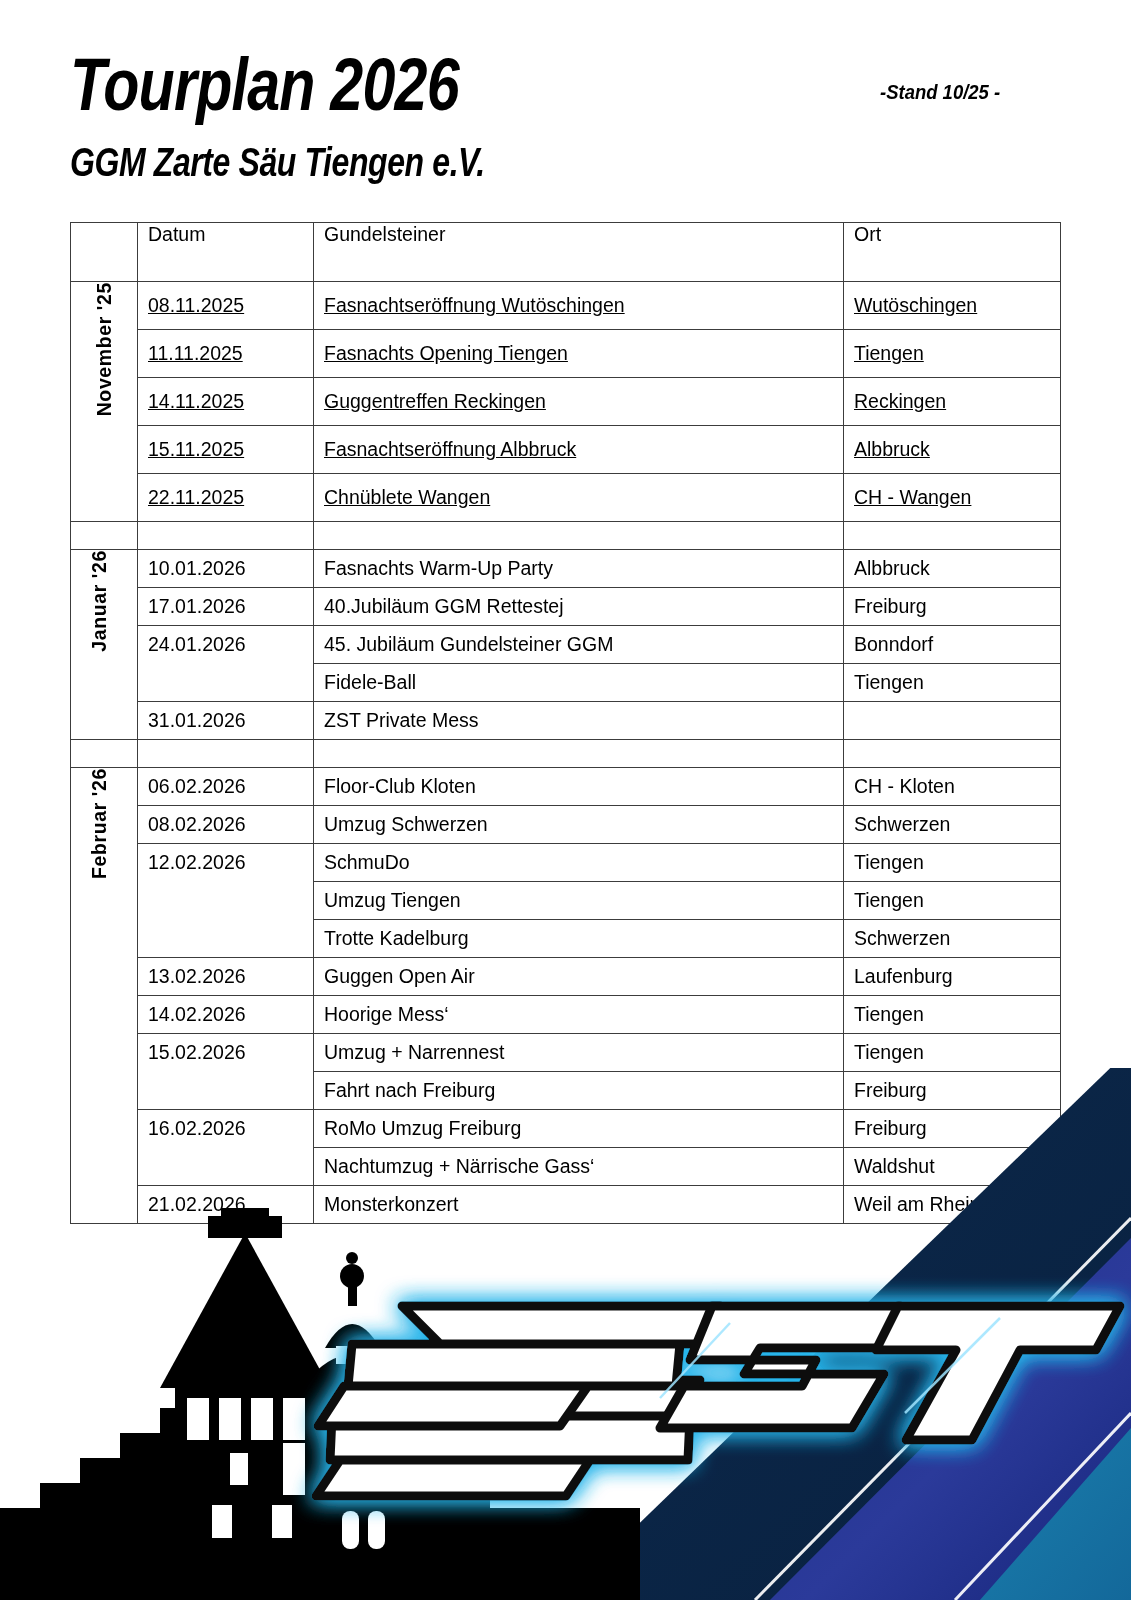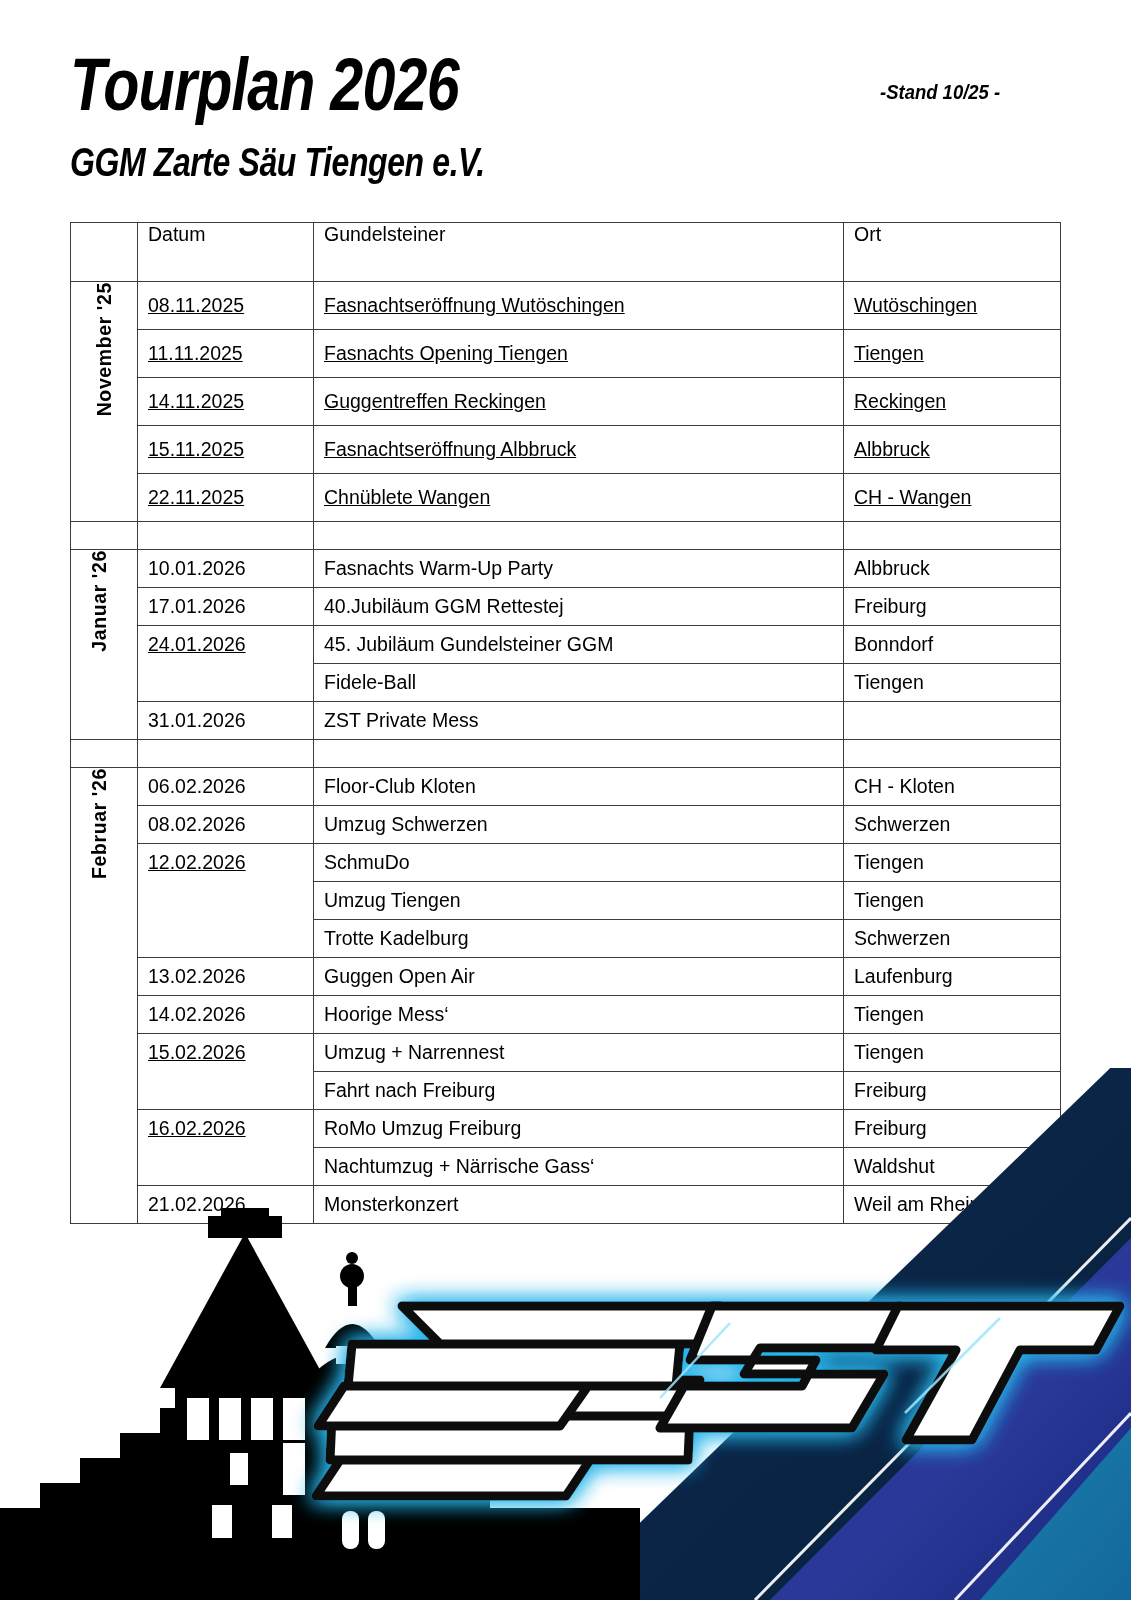--- a/index.html
+++ b/index.html
@@ -83,21 +83,21 @@
     font-size:19.5px;
     letter-spacing:0.6px;
     white-space:nowrap;
   }
   td.month.blank{background:#fff;}
 
   tr.r td{height:37px;line-height:37px;padding-top:0;}
   tr.r.tall td{height:47px;line-height:47px;text-decoration:underline;}
   tr.spacer td{height:27px;line-height:27px;}
   td.date,td.event,td.place{line-height:inherit;}
-  td.rs{vertical-align:top;text-decoration:underline;}
+  td.rs{vertical-align:top;}
   td.rs .dv{display:block;line-height:37px;}
 
   
   .art{position:absolute;left:0;top:1068px;width:1131px;height:532px;overflow:hidden;}
   .art svg{display:block;}
 </style>
 </head>
 <body>
 
 <div class="header">

